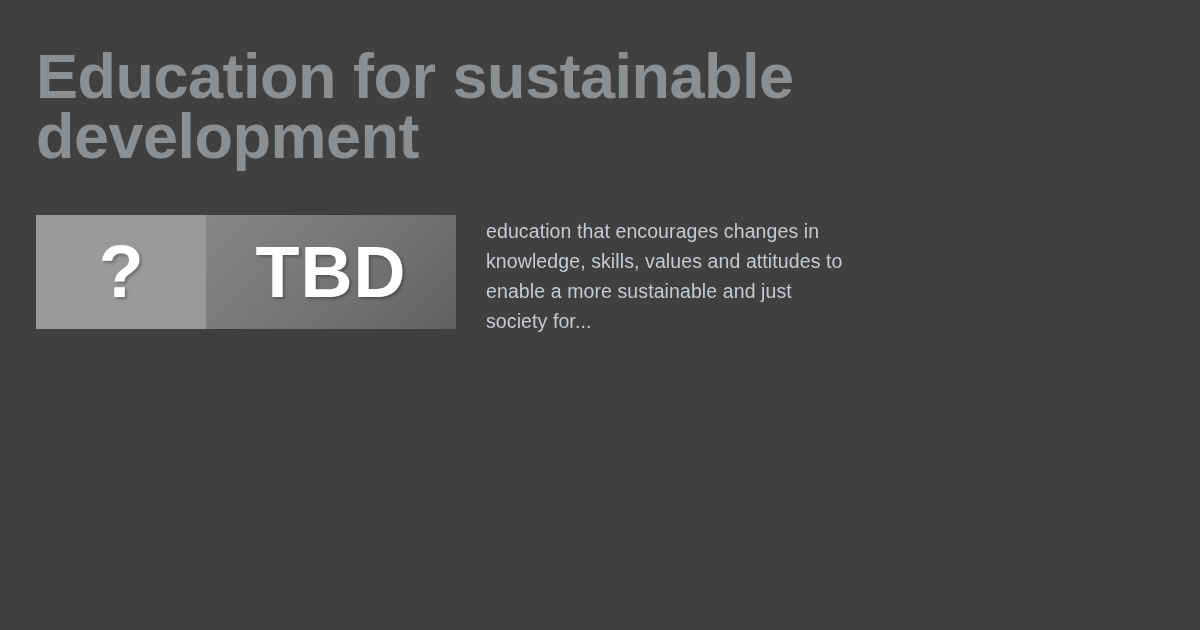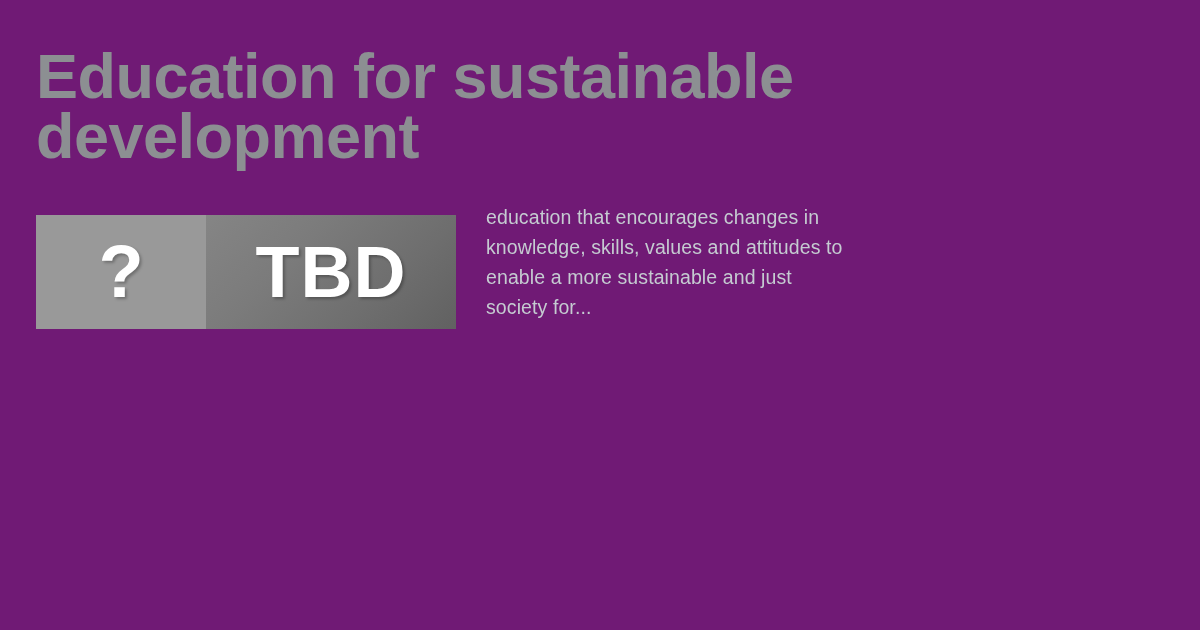--- a/index.html
+++ b/index.html
@@ -13,21 +13,21 @@
     overflow: hidden;
     background: #23262b;
     font-family: "Liberation Sans", sans-serif;
     -webkit-font-smoothing: antialiased;
   }
 
   #page {
     position: relative;
     width: 1200px;
     height: 630px;
-    background: #701a75;
+    background: #404040;
     box-sizing: border-box;
   }
 
   
   #page-title {
     position: absolute;
     left: 36px;
     top: 46px;
     width: 1000px;
     margin: 0;
@@ -95,21 +95,21 @@
 
   .thumb-glyph.tbd {
     font-size: 72px;
     letter-spacing: 1px;
   }
 
   
   #summary {
     flex: 0 0 auto;
     width: 360px;
-    margin: 4px;
+    margin: 18px;
     margin-left: 30px;
     padding-top: -2px;
     position: relative;
     top: -17px;
     font-family: "Liberation Sans", sans-serif;
     font-size: 19.5px;
     line-height: 30px;
     font-weight: 400;
     color: #c5cbd1;
     letter-spacing: 0.1px;

